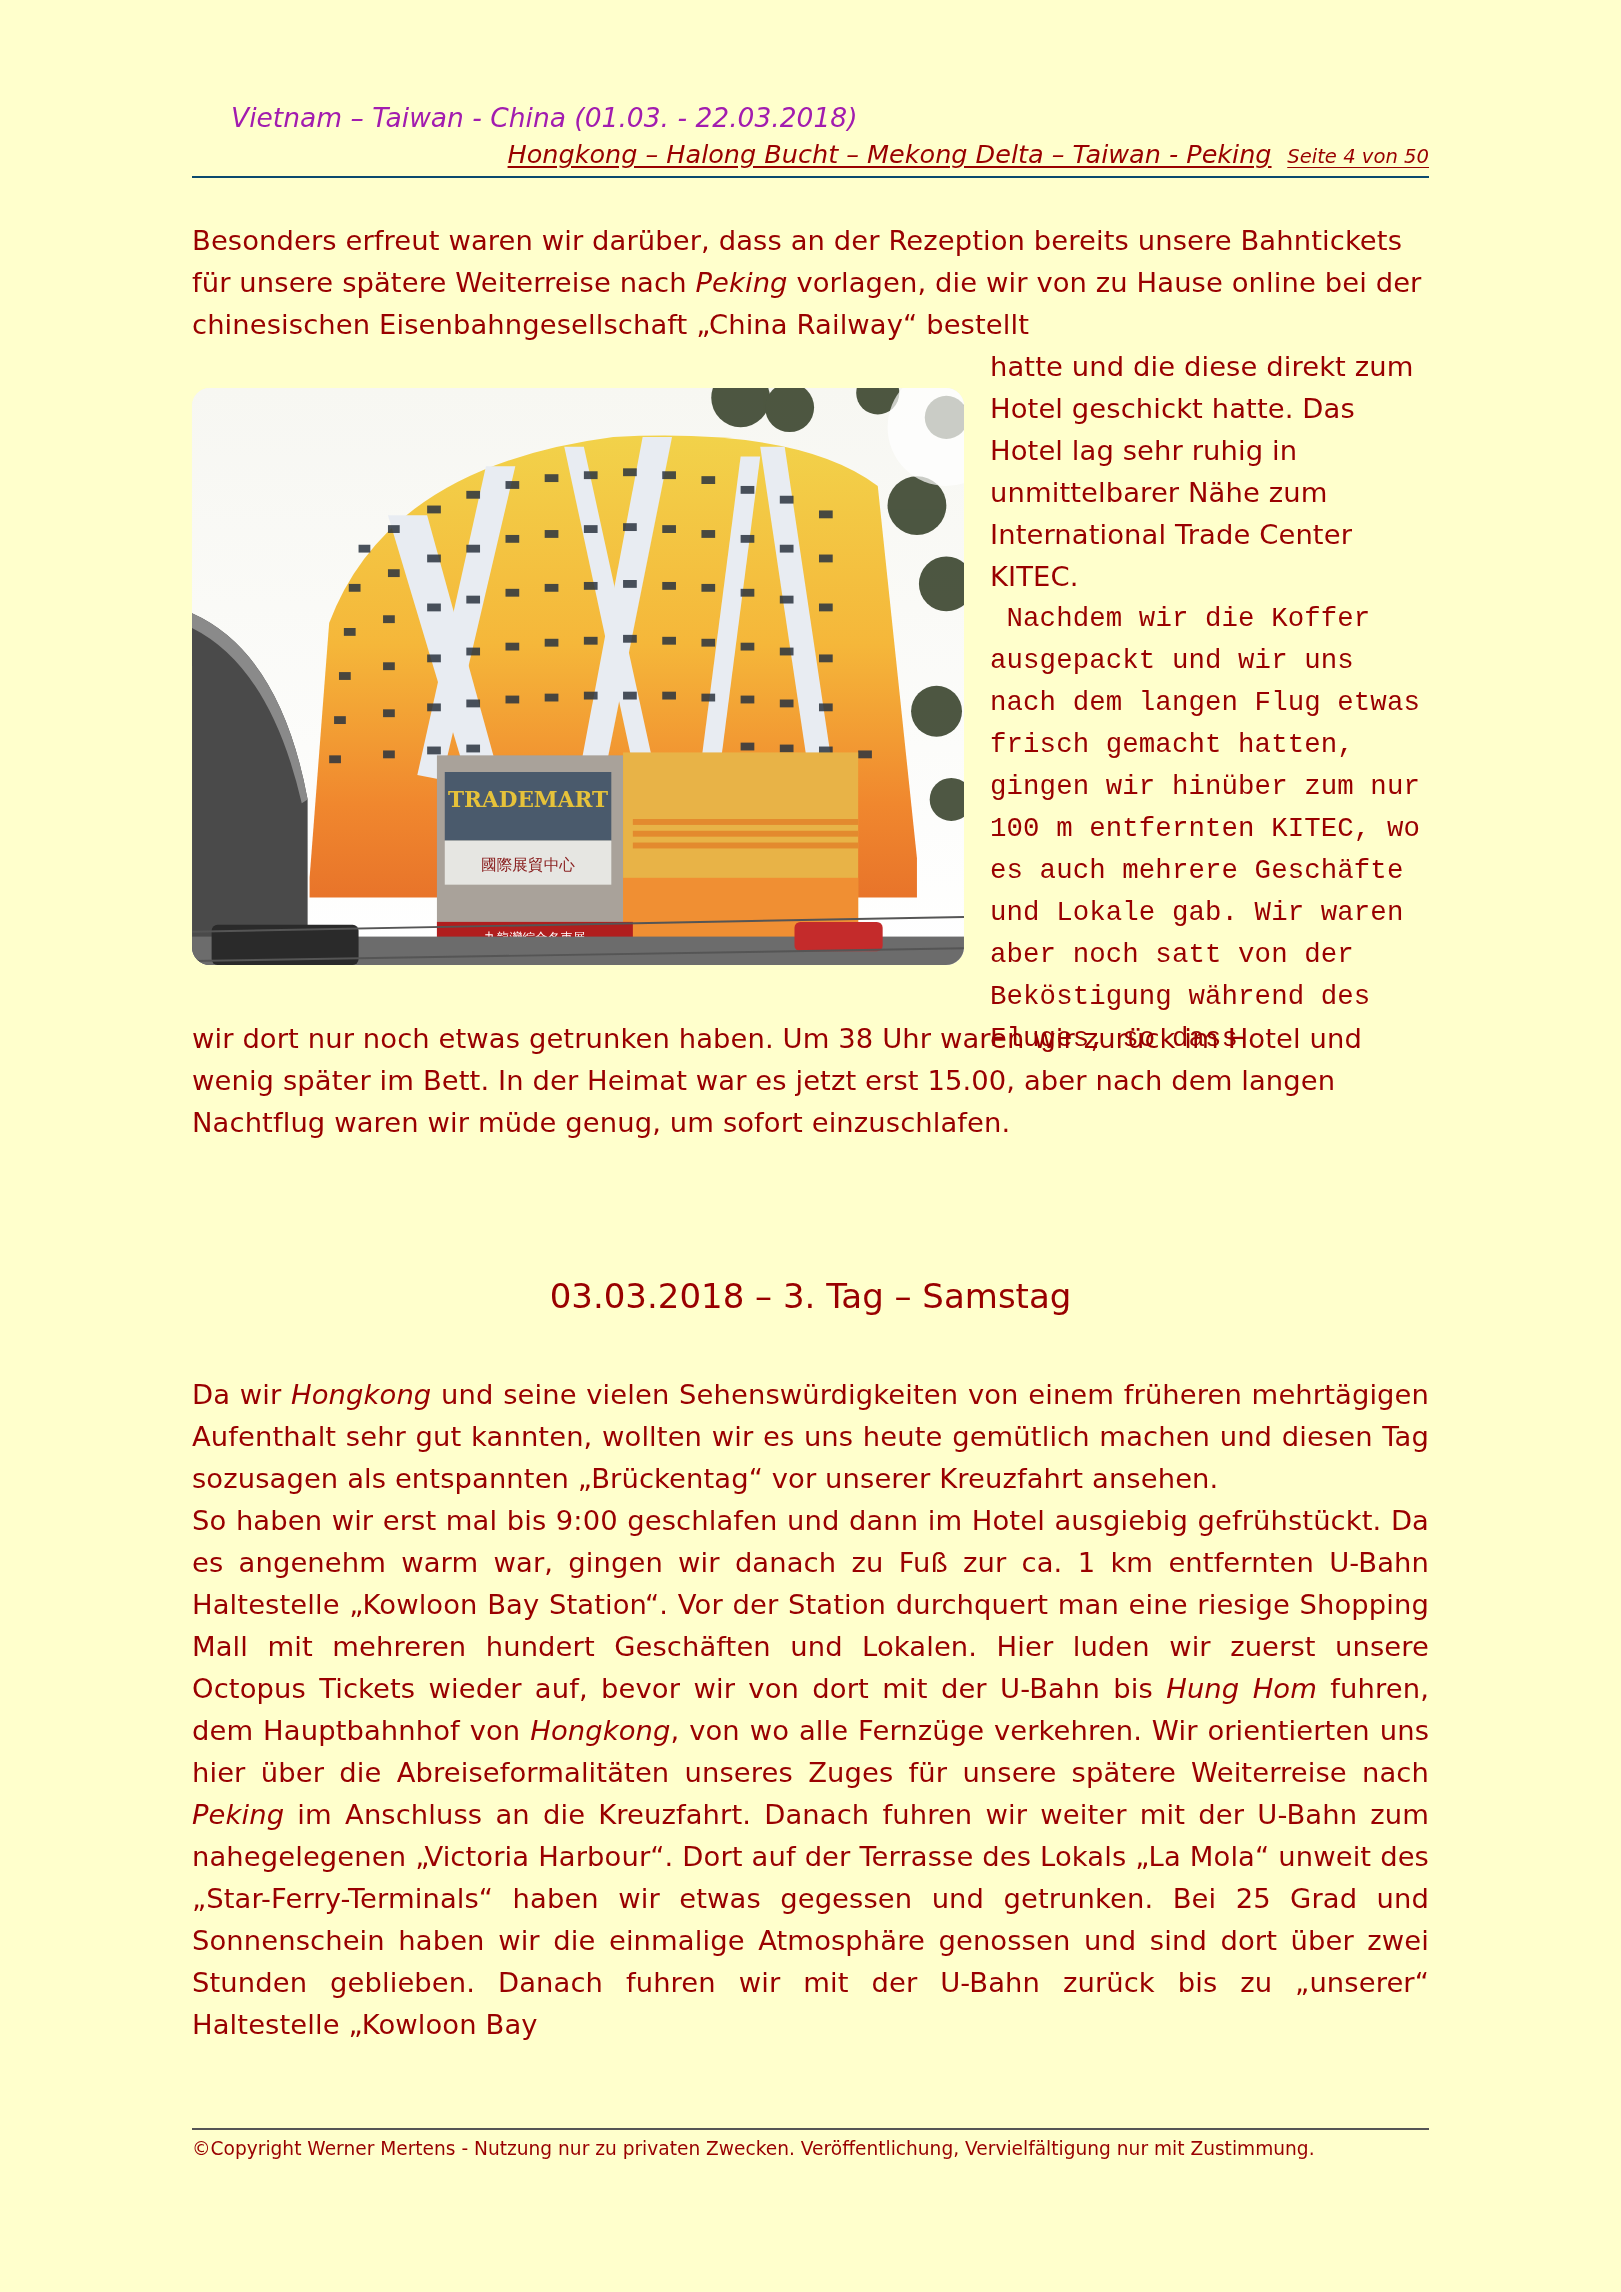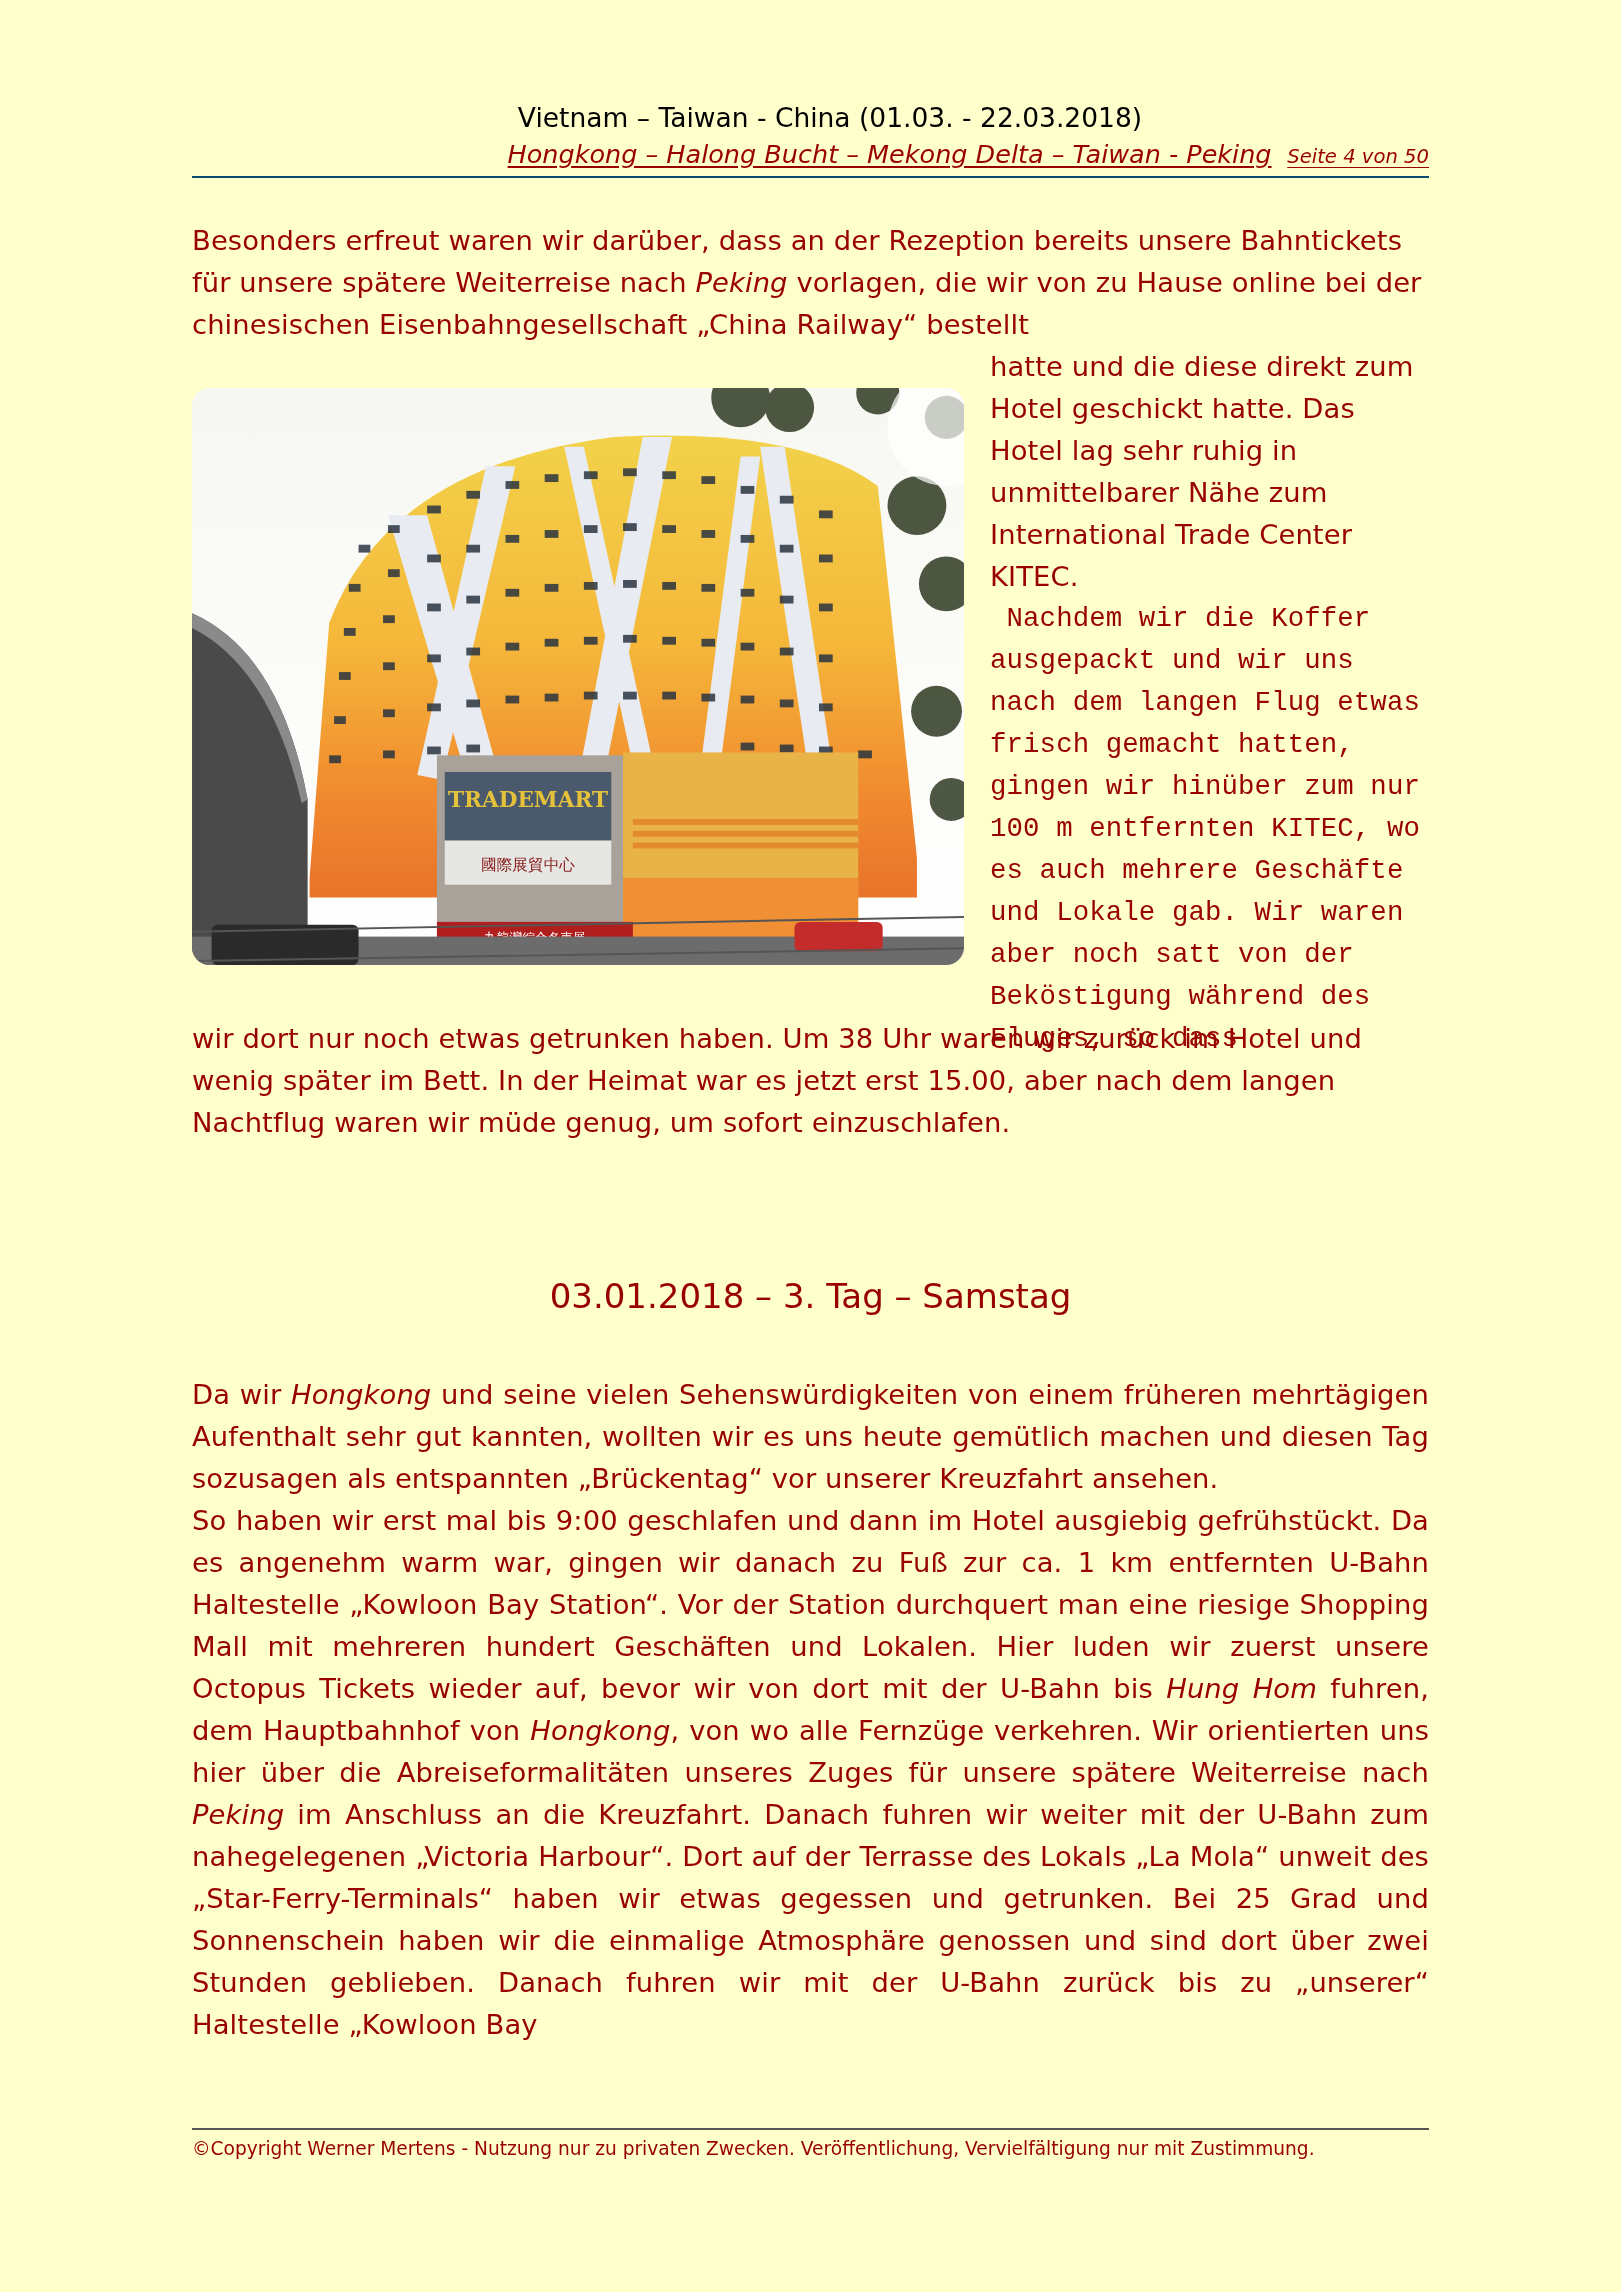--- a/index.html
+++ b/index.html
@@ -8,24 +8,24 @@
     background: #FFFFCC;
     position: relative;
     overflow: hidden;
     font-family: "DejaVu Sans", sans-serif;
     color: #990000;
   }
   .page-header {
     position: absolute; left: 192px; top: 98px; width: 1237px;
   }
   .header-title {
-    text-align: center;
+    font-style: italic;
     font-size: 26.5px;
     line-height: 39px;
-    color: #000000;
+    color: #a21caf;
     padding-left: 39px;
   }
   .header-sub-row {
     display: flex; justify-content: flex-end; align-items: baseline;
     border-bottom: 2px solid #0c4a6e;
     padding-bottom: 2px;
     line-height: 35px;
   }
   .header-subtitle {
     font-style: italic; font-size: 25.5px; text-decoration: underline;
@@ -235,21 +235,21 @@
   </svg>
 </div>
 
 <div class="para-right body-text">
   <p>hatte und die diese direkt zum Hotel geschickt hatte. Das Hotel lag sehr ruhig in unmittelbarer Nähe zum International Trade Center KITEC.</p>
   <p style="white-space: pre-wrap; font-family: Liberation Mono, monospace;"> Nachdem wir die Koffer ausgepackt und wir uns nach dem langen Flug etwas frisch gemacht hatten, gingen wir hinüber zum nur 100 m entfernten KITEC, wo es auch mehrere Geschäfte und Lokale gab. Wir waren aber noch satt von der Beköstigung während des Fluges, so dass</p>
 </div>
 
 <div class="para-after body-text">wir dort nur noch etwas getrunken haben. Um 38 Uhr waren wir zurück im Hotel und wenig später im Bett. In der Heimat war es jetzt erst 15.00, aber nach dem langen Nachtflug waren wir müde genug, um sofort einzuschlafen.</div>
 
-<h2 class="day-heading" style="margin:0;font-weight:normal;">03.01.2018 – 3. Tag – Samstag</h2>
+<h2 class="day-heading" style="margin:0;font-weight:normal;">03.03.2018 – 3. Tag – Samstag</h2>
 
 <div class="para-day body-text">
   <p><span>Da wir </span><em>Hongkong</em><span> und seine vielen Sehenswürdigkeiten von einem früheren mehrtägigen Aufenthalt sehr gut kannten, wollten wir es uns heute gemütlich machen und diesen Tag sozusagen als entspannten „Brückentag“ vor unserer Kreuzfahrt ansehen.</span></p>
   <p><span>So haben wir erst mal bis 9:00 geschlafen und dann im Hotel ausgiebig gefrühstückt. Da es angenehm warm war, gingen wir danach zu Fuß zur ca. 1 km entfernten U-Bahn Haltestelle „Kowloon Bay Station“. Vor der Station durchquert man eine riesige Shopping Mall mit mehreren hundert Geschäften und Lokalen. Hier luden wir zuerst unsere Octopus Tickets wieder auf, bevor wir von dort mit der U-Bahn bis </span><em>Hung Hom</em><span> fuhren, dem Hauptbahnhof von </span><em>Hongkong</em><span>, von wo alle Fernzüge verkehren. Wir orientierten uns hier über die Abreiseformalitäten unseres Zuges für unsere spätere Weiterreise nach </span><em>Peking</em><span> im Anschluss an die Kreuzfahrt. Danach fuhren wir weiter mit der U-Bahn zum nahegelegenen „Victoria Harbour“. Dort auf der Terrasse des Lokals „La Mola“ unweit des „Star-Ferry-Terminals“ haben wir etwas gegessen und getrunken. Bei 25 Grad und Sonnenschein haben wir die einmalige Atmosphäre genossen und sind dort über zwei Stunden geblieben. Danach fuhren wir mit der U-Bahn zurück bis zu „unserer“ Haltestelle „Kowloon Bay</span></p>
 </div>
 
 <footer class="footer">
   <span>©Copyright Werner Mertens - Nutzung nur zu privaten Zwecken.  Veröffentlichung, Vervielfältigung nur mit Zustimmung.</span>
 </footer>
 

